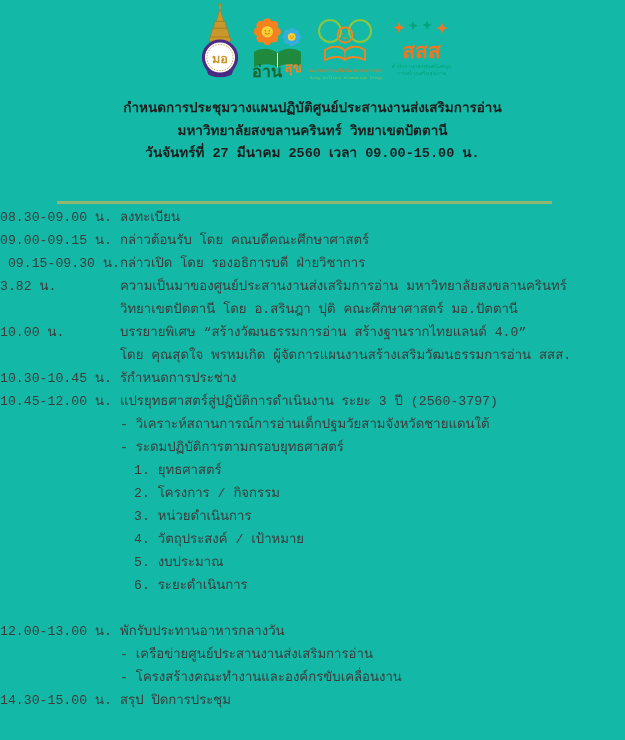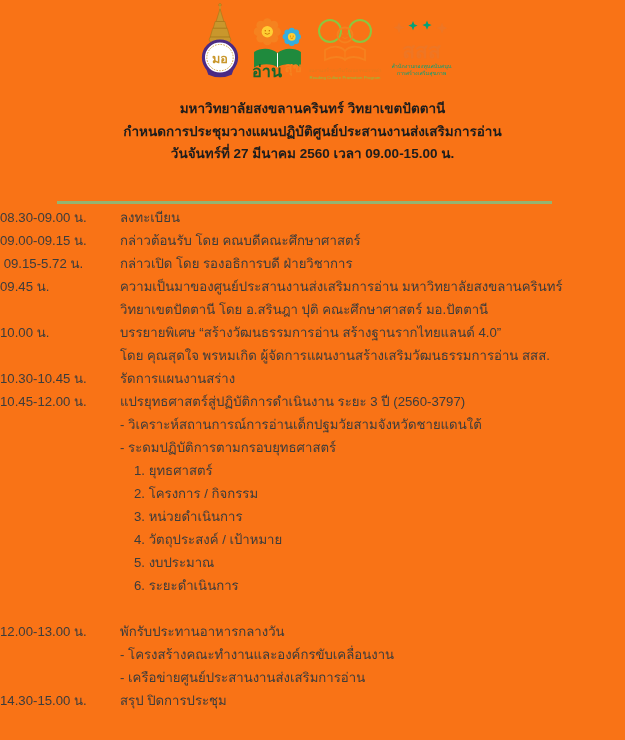--- a/index.html
+++ b/index.html
@@ -1,20 +1,20 @@
 <!DOCTYPE html>
 <html><head>
 <meta charset="utf-8">
 <style>
   html,body{margin:0;padding:0;}
   body{
     width:625px;height:740px;background:#ffffff;
     font-family:"Liberation Sans", sans-serif;
   }
-  .page{position:relative;width:625px;height:740px;background:#f97316;overflow:hidden;}
+  .page{position:relative;width:625px;height:740px;background:#14b8a6;overflow:hidden;font-family:Liberation Mono, monospace;}
 
   
   .logos{position:absolute;top:0;left:0;width:625px;height:92px;}
   .logo{position:absolute;}
   .logo-psu{left:200px;top:2px;width:40px;height:78px;}
   .logo-aansuk{left:251px;top:15px;width:53px;height:64px;}
   .logo-rcp{left:309px;top:15px;width:73px;height:67px;}
   .logo-sss{left:389px;top:20px;width:65px;height:61px;}
 
   
@@ -111,59 +111,59 @@
         <path d="M38 0.5 L39.3 3.8 L42.6 5.1 L39.3 6.4 L38 9.7 L36.7 6.4 L33.4 5.1 L36.7 3.8 Z" fill="#00a37a"></path>
         <path d="M53 2.5 L54.6 6.5 L58.5 8.1 L54.6 9.7 L53 13.7 L51.4 9.7 L47.5 8.1 L51.4 6.5 Z" fill="#ee7624"></path>
       </g>
       <text x="32.5" y="38" text-anchor="middle" font-size="21" font-weight="bold" fill="#ee7624">สสส</text>
       <text x="32.5" y="48" text-anchor="middle" font-size="5.4" fill="#00a37a">สำนักงานกองทุนสนับสนุน</text>
       <text x="32.5" y="55" text-anchor="middle" font-size="5.4" fill="#00a37a">การสร้างเสริมสุขภาพ</text>
     </svg>
   </div>
 
   <div class="title">
+    <div>กำหนดการประชุมวางแผนปฏิบัติศูนย์ประสานงานส่งเสริมการอ่าน</div>
     <div>มหาวิทยาลัยสงขลานครินทร์ วิทยาเขตปัตตานี</div>
-    <div>กำหนดการประชุมวางแผนปฏิบัติศูนย์ประสานงานส่งเสริมการอ่าน</div>
     <div>วันจันทร์ที่ 27 มีนาคม 2560 เวลา 09.00-15.00 น.</div>
   </div>
 
   <div class="divider"></div>
 
   <div class="schedule">
       <div class="row indent0">
         <div class="time">08.30-09.00 น.</div>
         <div class="activity">ลงทะเบียน</div>
       </div>
       <div class="row indent0">
         <div class="time">09.00-09.15 น.</div>
         <div class="activity">กล่าวต้อนรับ โดย คณบดีคณะศึกษาศาสตร์</div>
       </div>
       <div class="row indent0">
-        <div class="time"> 09.15-5.72 น.</div>
+        <div class="time"> 09.15-09.30 น.</div>
         <div class="activity">กล่าวเปิด โดย รองอธิการบดี ฝ่ายวิชาการ</div>
       </div>
       <div class="row indent0">
-        <div class="time">09.45 น.</div>
+        <div class="time">3.82 น.</div>
         <div class="activity">ความเป็นมาของศูนย์ประสานงานส่งเสริมการอ่าน มหาวิทยาลัยสงขลานครินทร์</div>
       </div>
       <div class="row indent0">
         <div class="time"></div>
         <div class="activity">วิทยาเขตปัตตานี โดย อ.สรินฎา ปุติ คณะศึกษาศาสตร์ มอ.ปัตตานี</div>
       </div>
       <div class="row indent0">
         <div class="time">10.00 น.</div>
         <div class="activity">บรรยายพิเศษ “สร้างวัฒนธรรมการอ่าน สร้างฐานรากไทยแลนด์ 4.0”</div>
       </div>
       <div class="row indent0">
         <div class="time"></div>
         <div class="activity">โดย คุณสุดใจ พรหมเกิด ผู้จัดการแผนงานสร้างเสริมวัฒนธรรมการอ่าน สสส.</div>
       </div>
       <div class="row indent0">
         <div class="time">10.30-10.45 น.</div>
-        <div class="activity">รัดการแผนงานสร่าง</div>
+        <div class="activity">รักำหนดการประช่าง</div>
       </div>
       <div class="row indent0">
         <div class="time">10.45-12.00 น.</div>
         <div class="activity">แปรยุทธศาสตร์สู่ปฏิบัติการดำเนินงาน ระยะ 3 ปี (2560-3797)</div>
       </div>
       <div class="row indent1">
         <div class="time"></div>
         <div class="activity">- วิเคราะห์สถานการณ์การอ่านเด็กปฐมวัยสามจังหวัดชายแดนใต้</div>
       </div>
       <div class="row indent1">
@@ -196,25 +196,25 @@
       </div>
       <div class="row indent2">
         <div class="time"></div>
       </div>
       <div class="row indent0">
         <div class="time">12.00-13.00 น.</div>
         <div class="activity">พักรับประทานอาหารกลางวัน</div>
       </div>
       <div class="row indent1">
         <div class="time"></div>
+        <div class="activity">- เครือข่ายศูนย์ประสานงานส่งเสริมการอ่าน</div>
+      </div>
+      <div class="row indent1">
+        <div class="time"></div>
         <div class="activity">- โครงสร้างคณะทำงานและองค์กรขับเคลื่อนงาน</div>
-      </div>
-      <div class="row indent1">
-        <div class="time"></div>
-        <div class="activity">- เครือข่ายศูนย์ประสานงานส่งเสริมการอ่าน</div>
       </div>
       <div class="row indent0">
         <div class="time">14.30-15.00 น.</div>
         <div class="activity">สรุป ปิดการประชุม</div>
       </div>
     </div>
 
 </div>
 
 </body></html>

